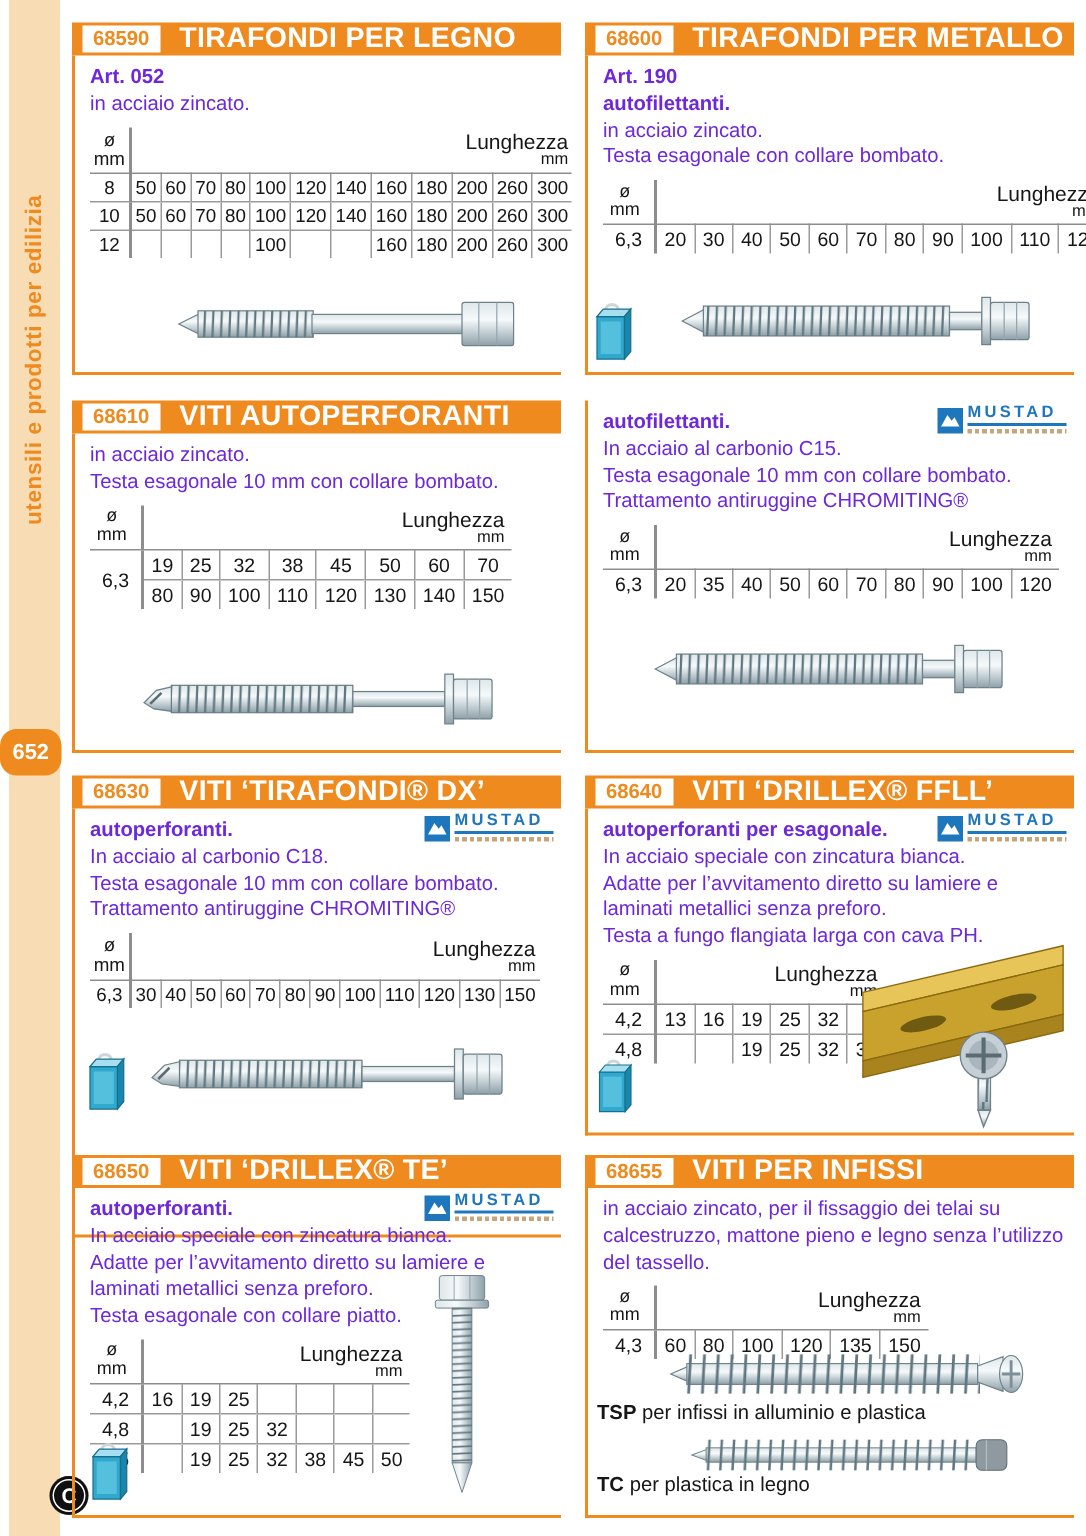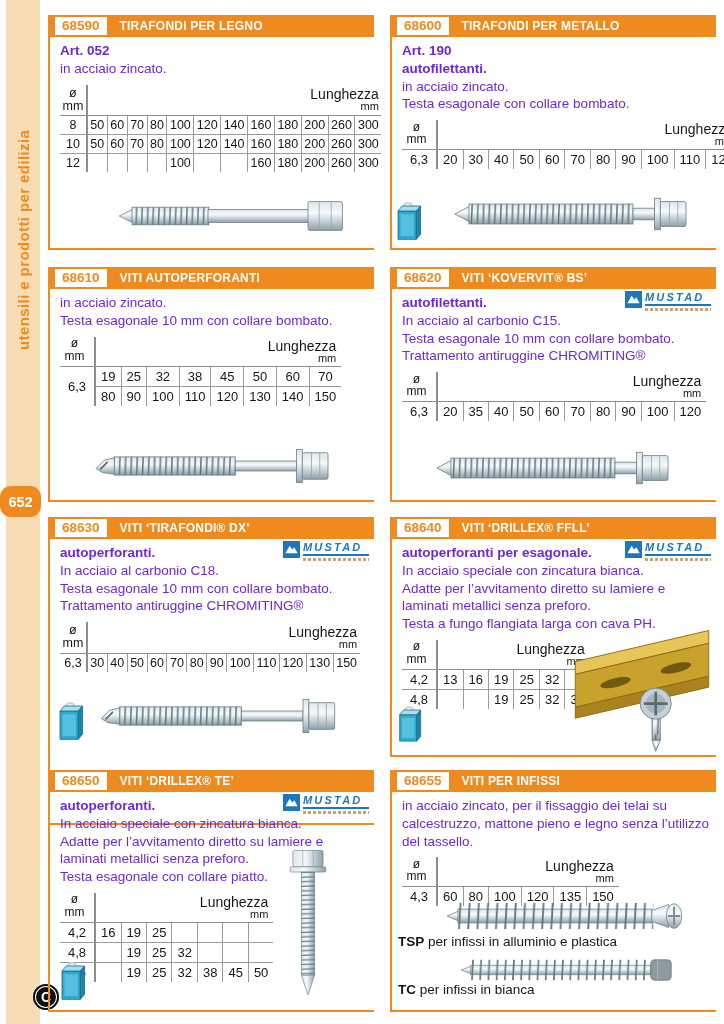--- a/index.html
+++ b/index.html
@@ -14,41 +14,41 @@
   .page-num{position:absolute;left:0;top:486px;width:41px;height:31px;background:#EF8A1F;
      color:#fff;font-weight:700;font-size:14.5px;display:flex;align-items:center;justify-content:center;border-radius:11px;}
   .c-logo{position:absolute;left:33px;top:984px;width:26px;height:26px;background:#101010;
      border-radius:50%;display:flex;align-items:center;justify-content:center;
      color:#fff;font-weight:700;font-size:14px;box-shadow:inset 0 0 0 2px #101010, inset 0 0 0 3px #fff;}
   
   .sec{position:absolute;display:flex;flex-direction:column;}
   .sec-h{flex:0 0 22px;height:22px;background:#EF8A1F;display:flex;align-items:center;}
   .code{background:#fff;color:#EF8A1F;font-weight:700;font-size:13.5px;
         padding:0 7px;margin-left:7px;height:18px;line-height:18px;}
-  .sec-title{color:#fff;font-weight:700;font-size:12px;margin-left:13px;letter-spacing:.2px;white-space:nowrap;}
+  .sec-title{color:#fff;font-weight:700;font-size:19px;margin-left:13px;letter-spacing:.2px;white-space:nowrap;}
   .sec-body{flex:1;border-left:2px solid #EF8A1F;border-bottom:2px solid #EF8A1F;
         position:relative;padding:5px 4px 0 10px;}
   .ln{font-size:13.5px;line-height:1.32;color:#6d28d9;}
   .ln.b{font-weight:700;}
   
   table.spec{border-collapse:collapse;margin-top:7px;color:#161616;}
   .spec td{text-align:center;font-size:13px;padding:2px 5px;}
   table.spec.tight td{font-size:12.5px;padding:2px 2.5px;}
   .spec .dcol{border-right:2px solid #8d8d8d;}
   .spec tr.hdr td{border-bottom:1.5px solid #8d8d8d;}
   .spec .diam-h{font-size:12px;line-height:1.05;padding:0 8px 3px 3px;}
   .spec .len-h{line-height:1;padding-bottom:2px;text-align:right;}
   .spec .len-h .l1{font-size:14px;}
   .spec .len-h .l2{font-size:11px;}
   .spec .v{border-left:1px solid #9a9a9a;}
   .spec tr.sep td{border-top:1px solid #9a9a9a;}
   .spec .diam{padding:2px 8px;}
   
   .art{position:absolute;}
-  .mustad{position:absolute;right:4px;top:1px;display:flex;align-items:flex-start;background:#fff;padding:1px;font-style:italic;}
+  .mustad{position:absolute;right:4px;top:1px;display:flex;align-items:flex-end;background:#fff;padding:1px;}
   .mustad-sq{width:17px;height:17px;background:#1E76BC;margin-right:3px;flex:0 0 17px;}
   .mustad-word{color:#1E76BC;font-weight:700;font-size:11px;letter-spacing:2.2px;
        border-bottom:2px solid #1E76BC;line-height:13px;padding-right:2px;}
   .mustad-tag{height:3px;margin-top:2px;width:66px;opacity:.75;
        background:repeating-linear-gradient(90deg,#b5884f 0 3px,transparent 3px 5px);}
   .variant{position:absolute;font-size:13.5px;}
   .variant .b{font-weight:700;}
   .hiddefs{position:absolute;width:0;height:0;overflow:hidden;}
 </style>
 </head>
@@ -332,24 +332,20 @@
             </tr>
           </tbody>
         </table>
       <svg class="art" style="left:38px;top:148px;width:258px;height:58px">
           <use href="#symDrill"></use>
         </svg>
     </div>
   </div>
 
   <div class="sec" id="s68620" style="left:390px;top:267px;width:326px;height:235px">
-    <div class="sec-h">
-      <span class="code">68620</span>
-      <span class="sec-title">VITI ‘KOVERVIT® BS’</span>
-    </div>
     <div class="sec-body">
       <div class="mustad">
         <div class="mustad-sq">
           <svg viewBox="0 0 18 18" width="17" height="17">
               <polygon points="2.5,13 7,5 10,9 12,6.5 15.5,13" fill="#fff"></polygon>
             </svg>
         </div>
         <div>
             <div class="mustad-word">MUSTAD</div>
             <div class="mustad-tag"></div>
@@ -622,18 +618,18 @@
         </svg>
       <div class="variant" style="left:6px;top:142px">
         <span class="b">TSP</span>
         <span>per infissi in alluminio e plastica</span>
       </div>
       <svg class="art" style="left:48px;top:163px;width:262px;height:30px">
           <use href="#symTC"></use>
         </svg>
       <div class="variant" style="left:6px;top:190px">
         <span class="b">TC</span>
-        <span>per infissi in bianca</span>
+        <span>per plastica in legno</span>
       </div>
     </div>
   </div>
 
 </div>
 
 </body></html>

